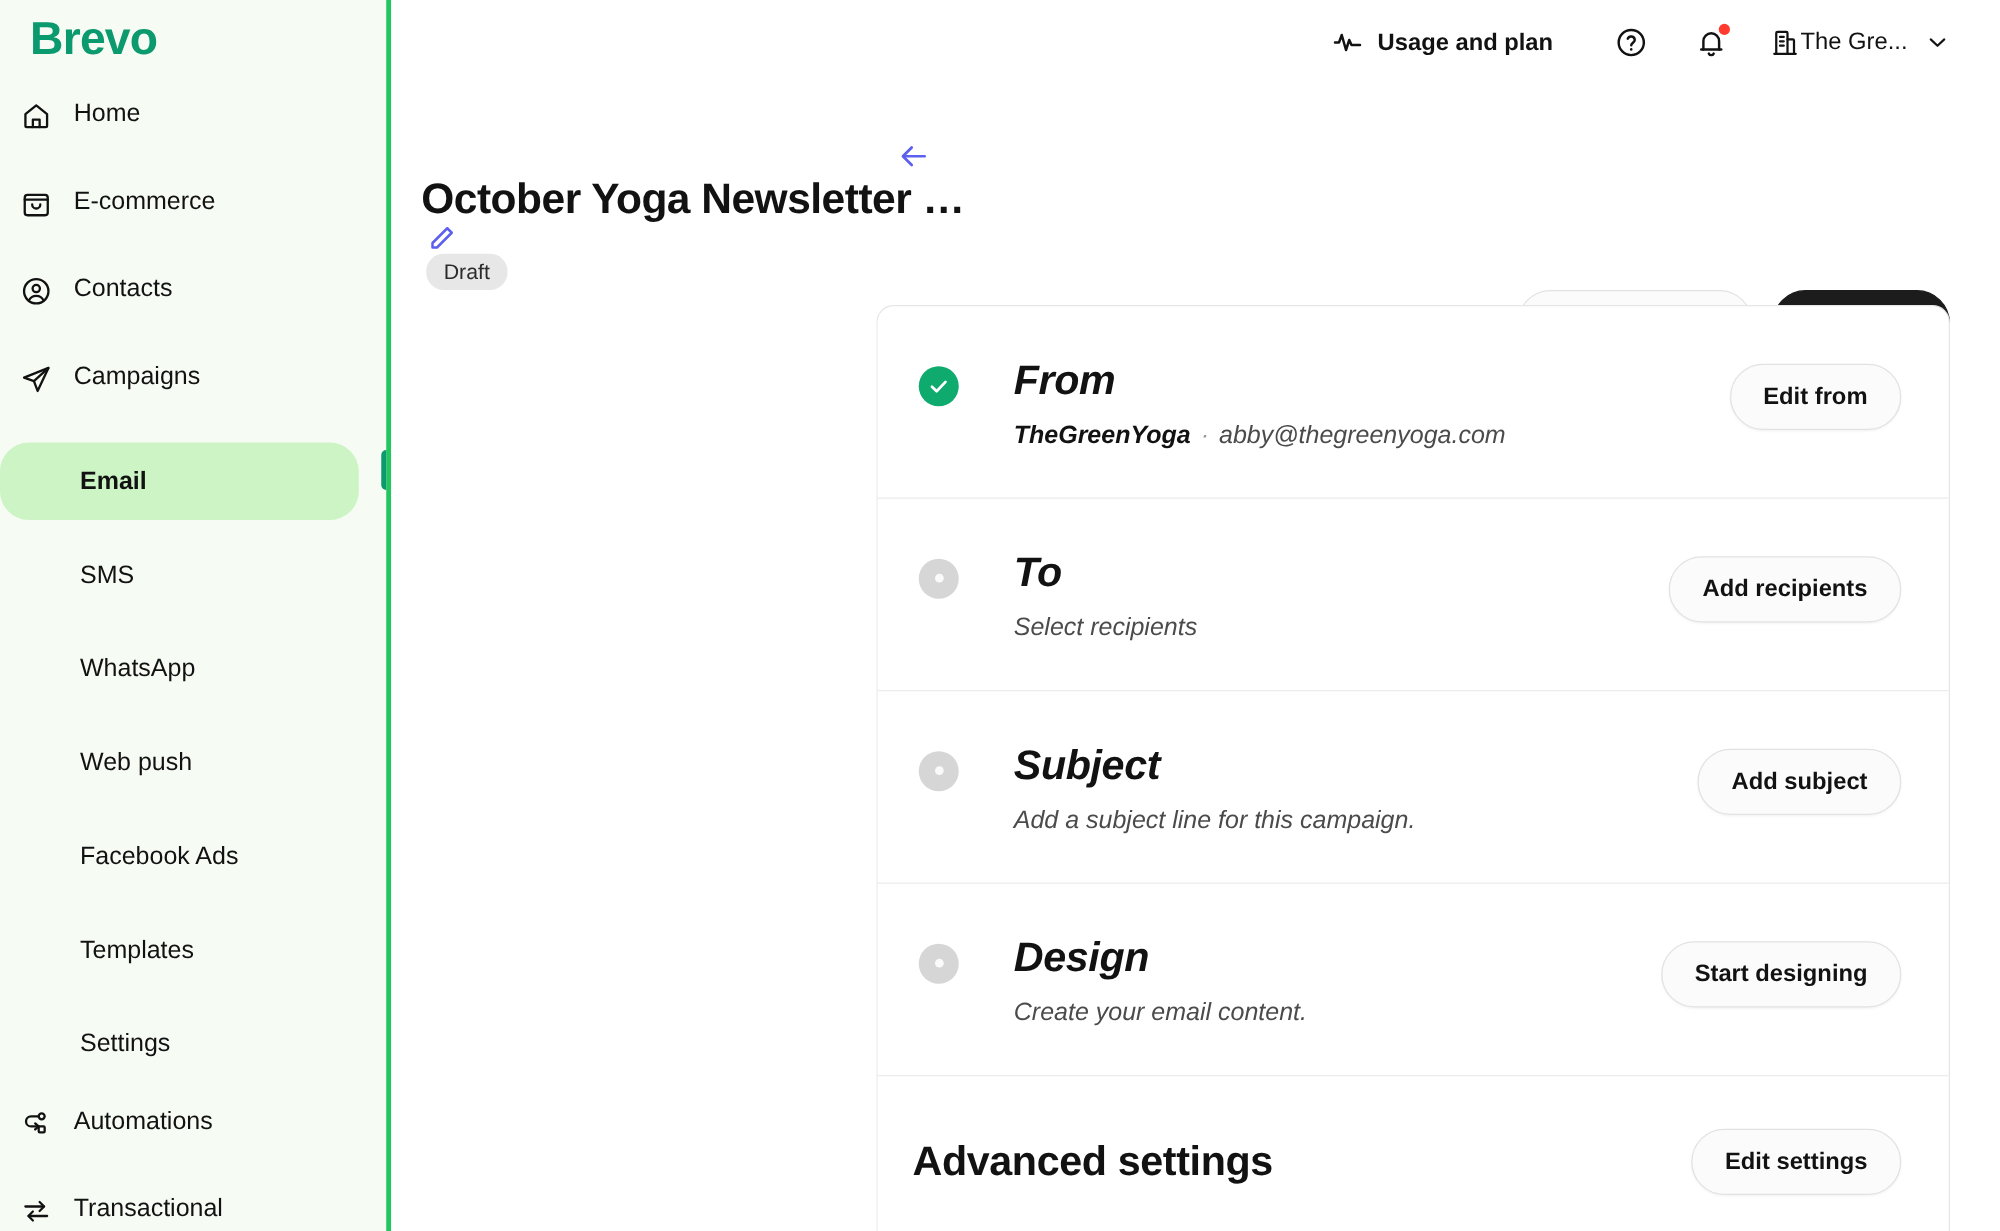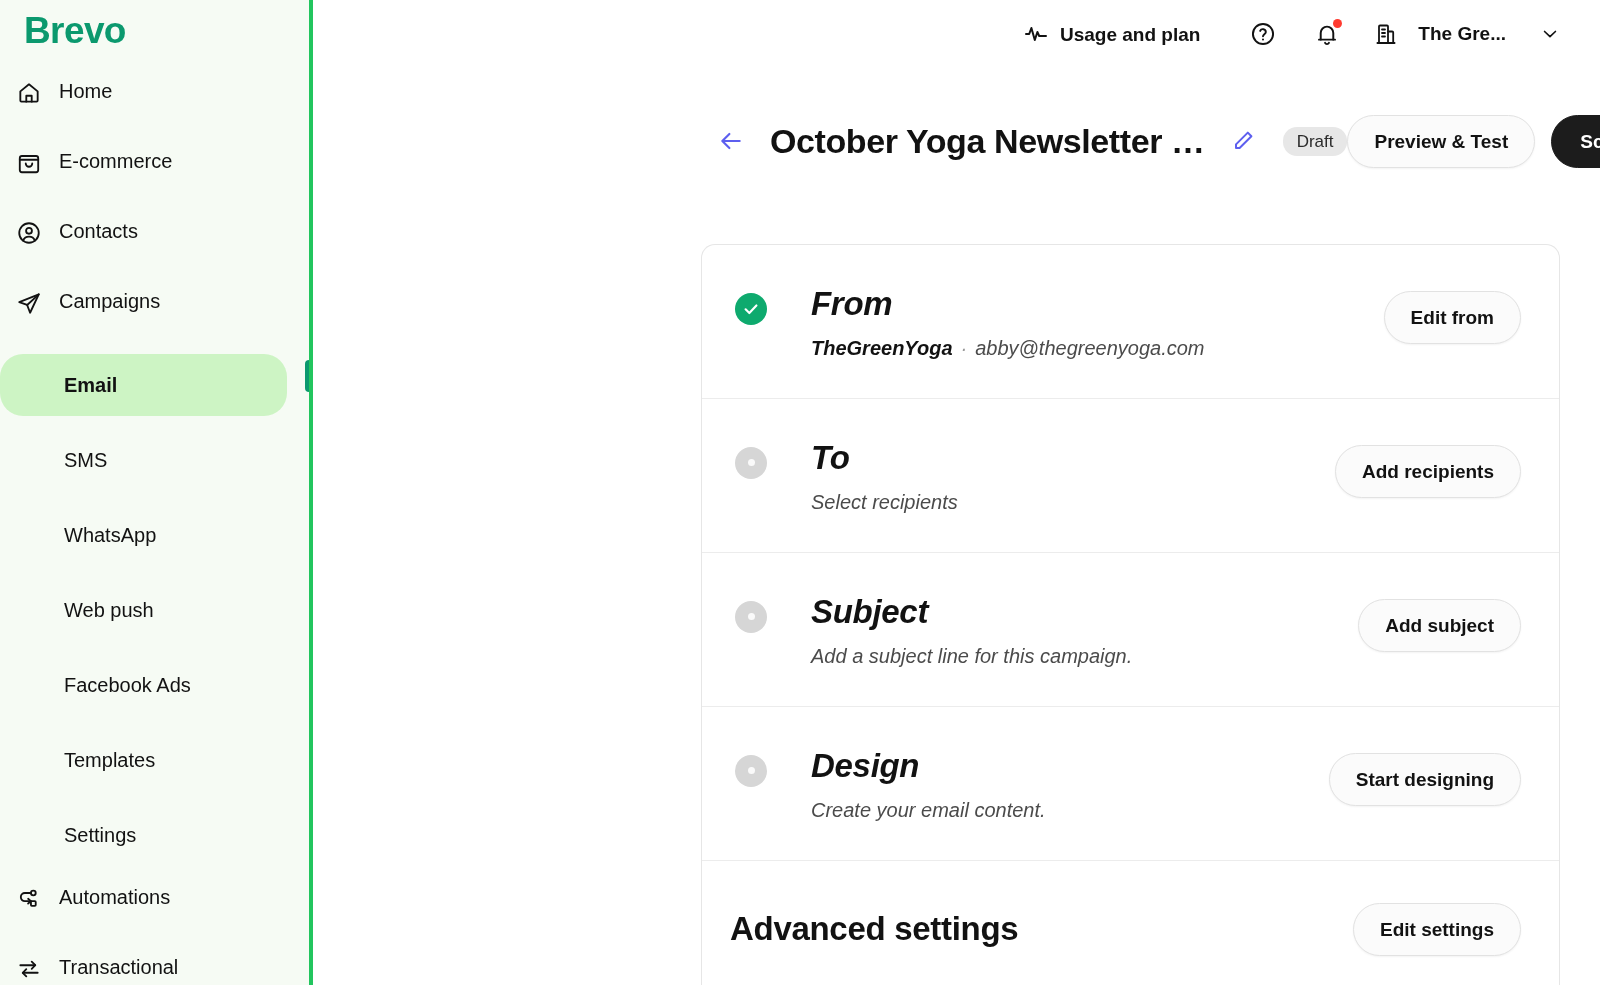--- a/index.html
+++ b/index.html
@@ -105,32 +105,33 @@
     display: flex; align-items: center; justify-content: center;
     cursor: pointer; position: relative; margin-right: 30px;
   }
   .icon-btn svg { width: 26px; height: 26px; display: block; }
   .bell-dot {
     position: absolute; top: 2px; right: 2px;
     width: 9px; height: 9px; border-radius: 50%;
     background: #ff3b30;
   }
   .account {
-    display: flex; align-items: center; gap: 20px;
-    font-size: 19px; font-weight: 700; color: #121212; cursor: pointer; justify-content: flex-end;
+    display: flex; align-items: center; gap: 0;
+    font-size: 19px; font-weight: 400; color: #121212; cursor: pointer; justify-content: flex-end;
   }
   .account svg.bld { width: 24px; height: 24px; display: block; }
   .account svg.chev { width: 20px; height: 20px; display: block; margin-left: 14px; }
 
   
   .titlerow {
-    display: flex; align-items: center;
+    display: flex; align-items: flex-start;
     padding: 0 40px 0 0;
     margin-top: 42px;
     height: 62px;
+    flex-direction: column;
   }
   .backbtn {
     margin-left: 403px;
     width: 30px; height: 30px;
     display: flex; align-items: center; justify-content: center;
     cursor: pointer; flex: 0 0 auto;
   }
   .backbtn svg { width: 26px; height: 26px; display: block; }
   .page-title {
     font-size: 34px; font-weight: 700; color: #121212;

